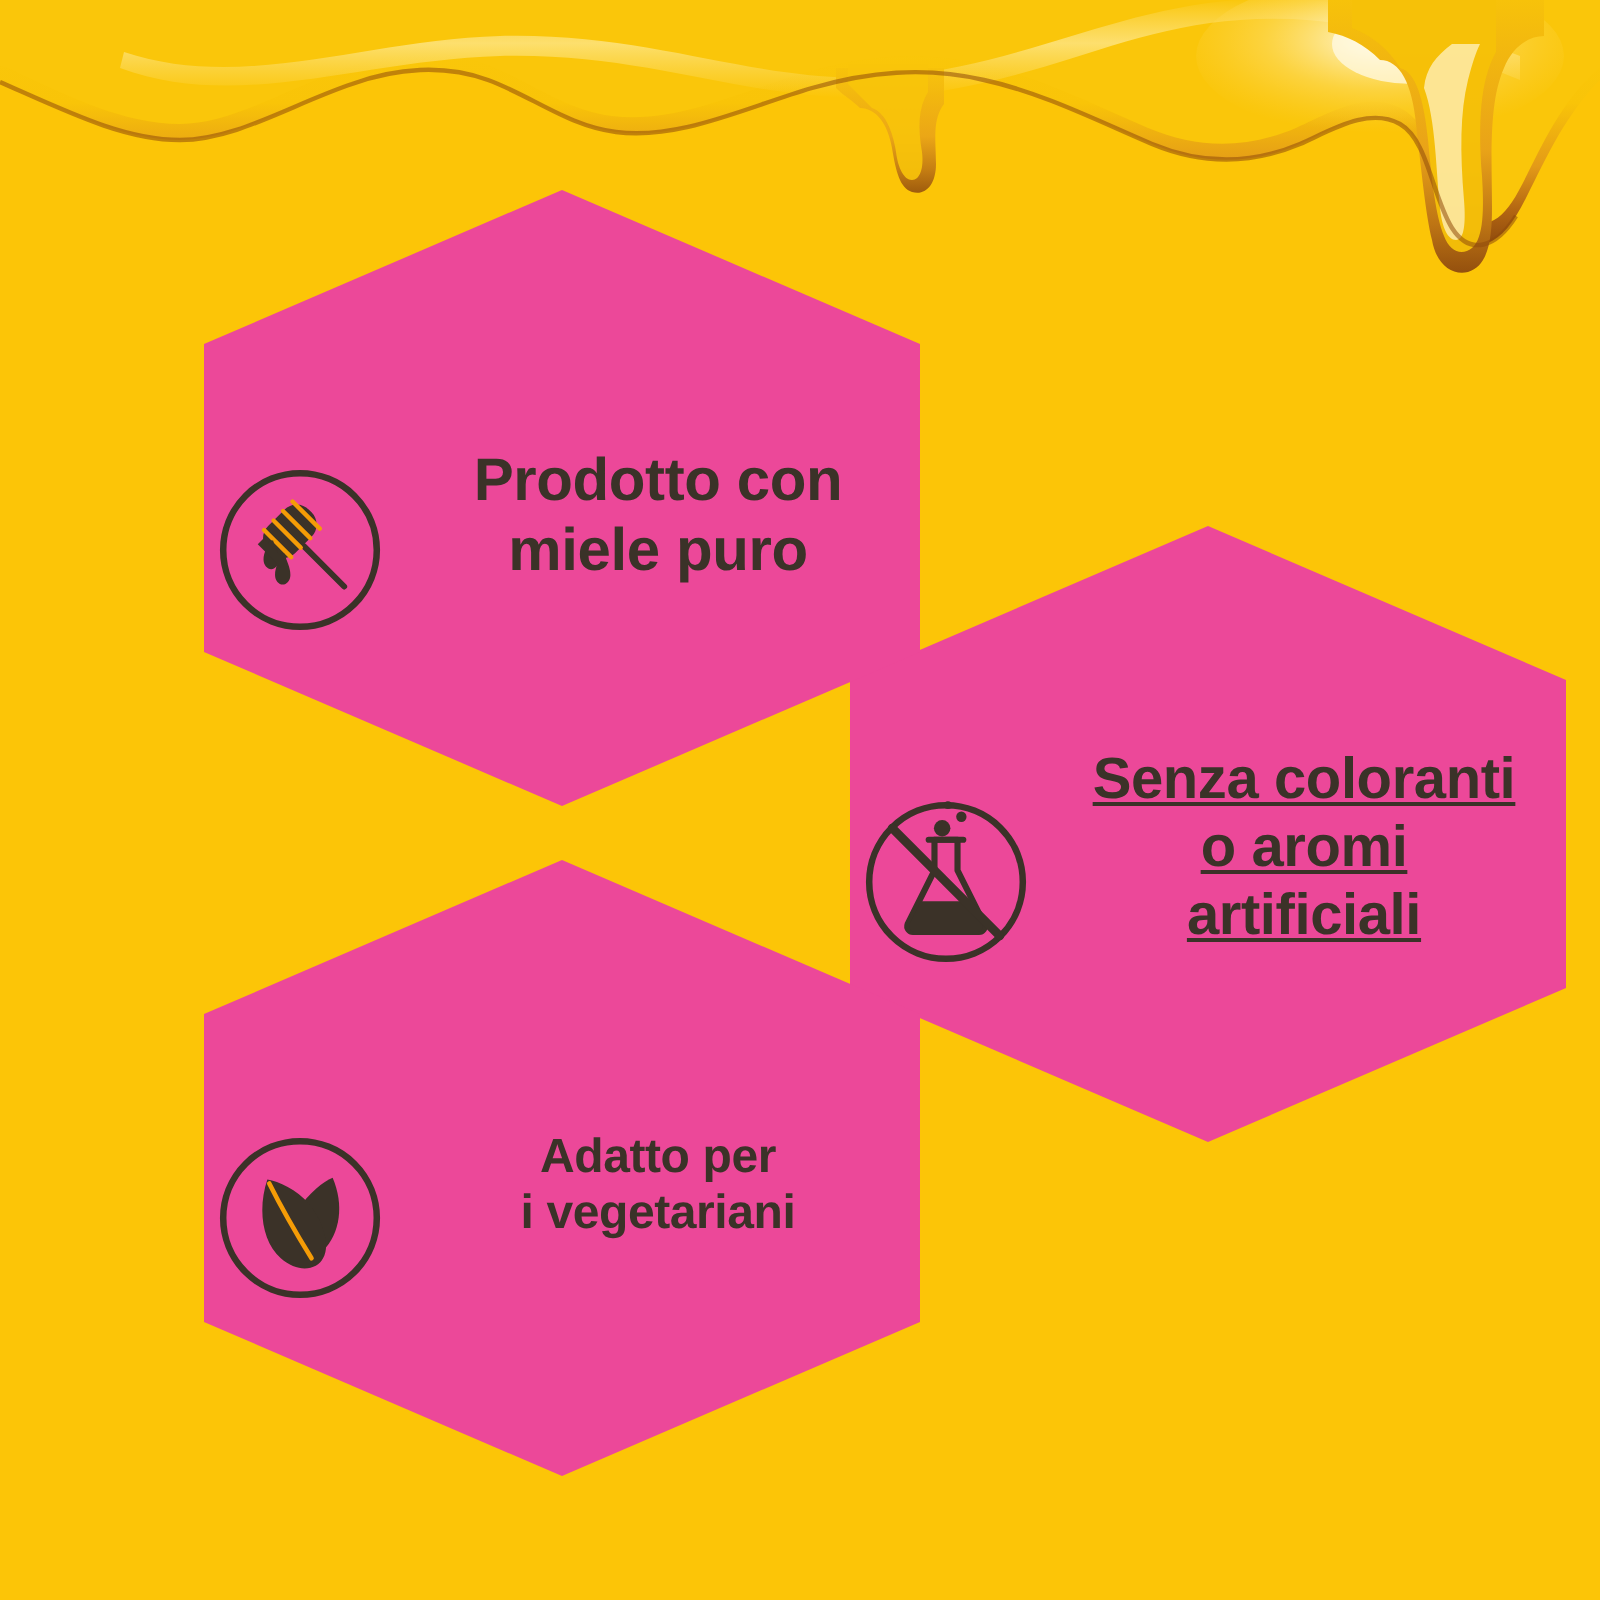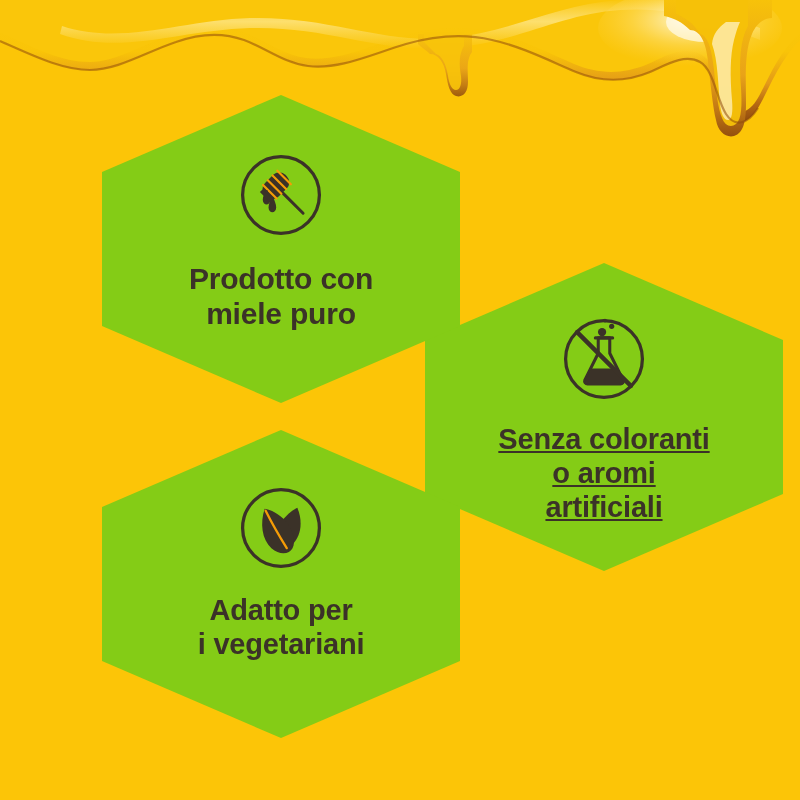--- a/index.html
+++ b/index.html
@@ -29,25 +29,25 @@
     left: 0;
     top: 0;
     width: 800px;
     height: 150px;
     pointer-events: none;
   }
 
   
   .hex {
     position: absolute;
-    background: #84cc16;
+    background: #ec4899;
     clip-path: polygon(50% 0%, 100% 25%, 100% 75%, 50% 100%, 0% 75%, 0% 25%);
     -webkit-clip-path: polygon(50% 0%, 100% 25%, 100% 75%, 50% 100%, 0% 75%, 0% 25%);
     display: flex;
-    flex-direction: column;
+    flex-direction: row;
     align-items: center;
     box-sizing: border-box;
   }
 
   #hex-1 {
     left: 102px;
     top: 95px;
     width: 358px;
     height: 308px;
     z-index: 3;
@@ -84,21 +84,21 @@
     font-weight: bold;
     font-size: 30px;
     line-height: 1.17;
     letter-spacing: -0.2px;
     white-space: pre-line;
   }
 
   #hex-2 .hex-icon { margin-top: 48px; }
   #hex-2 .hex-label { font-size: 29px; margin-top: 16px; width: 310px; text-decoration: underline; }
   #hex-3 .hex-icon { margin-top: 50px; }
-  #hex-3 .hex-label { font-size: 29px; }
+  #hex-3 .hex-label { font-size: 24px; }
 </style>
 </head>
 <body>
 
 <div id="poster">
 
   <svg class="honey-band" viewBox="0 0 800 150" preserveAspectRatio="none">
     <defs>
       <linearGradient id="gHoneyMain" x1="0" y1="0" x2="0" y2="1">
         <stop offset="0%" stop-color="#FBC90B"></stop>

